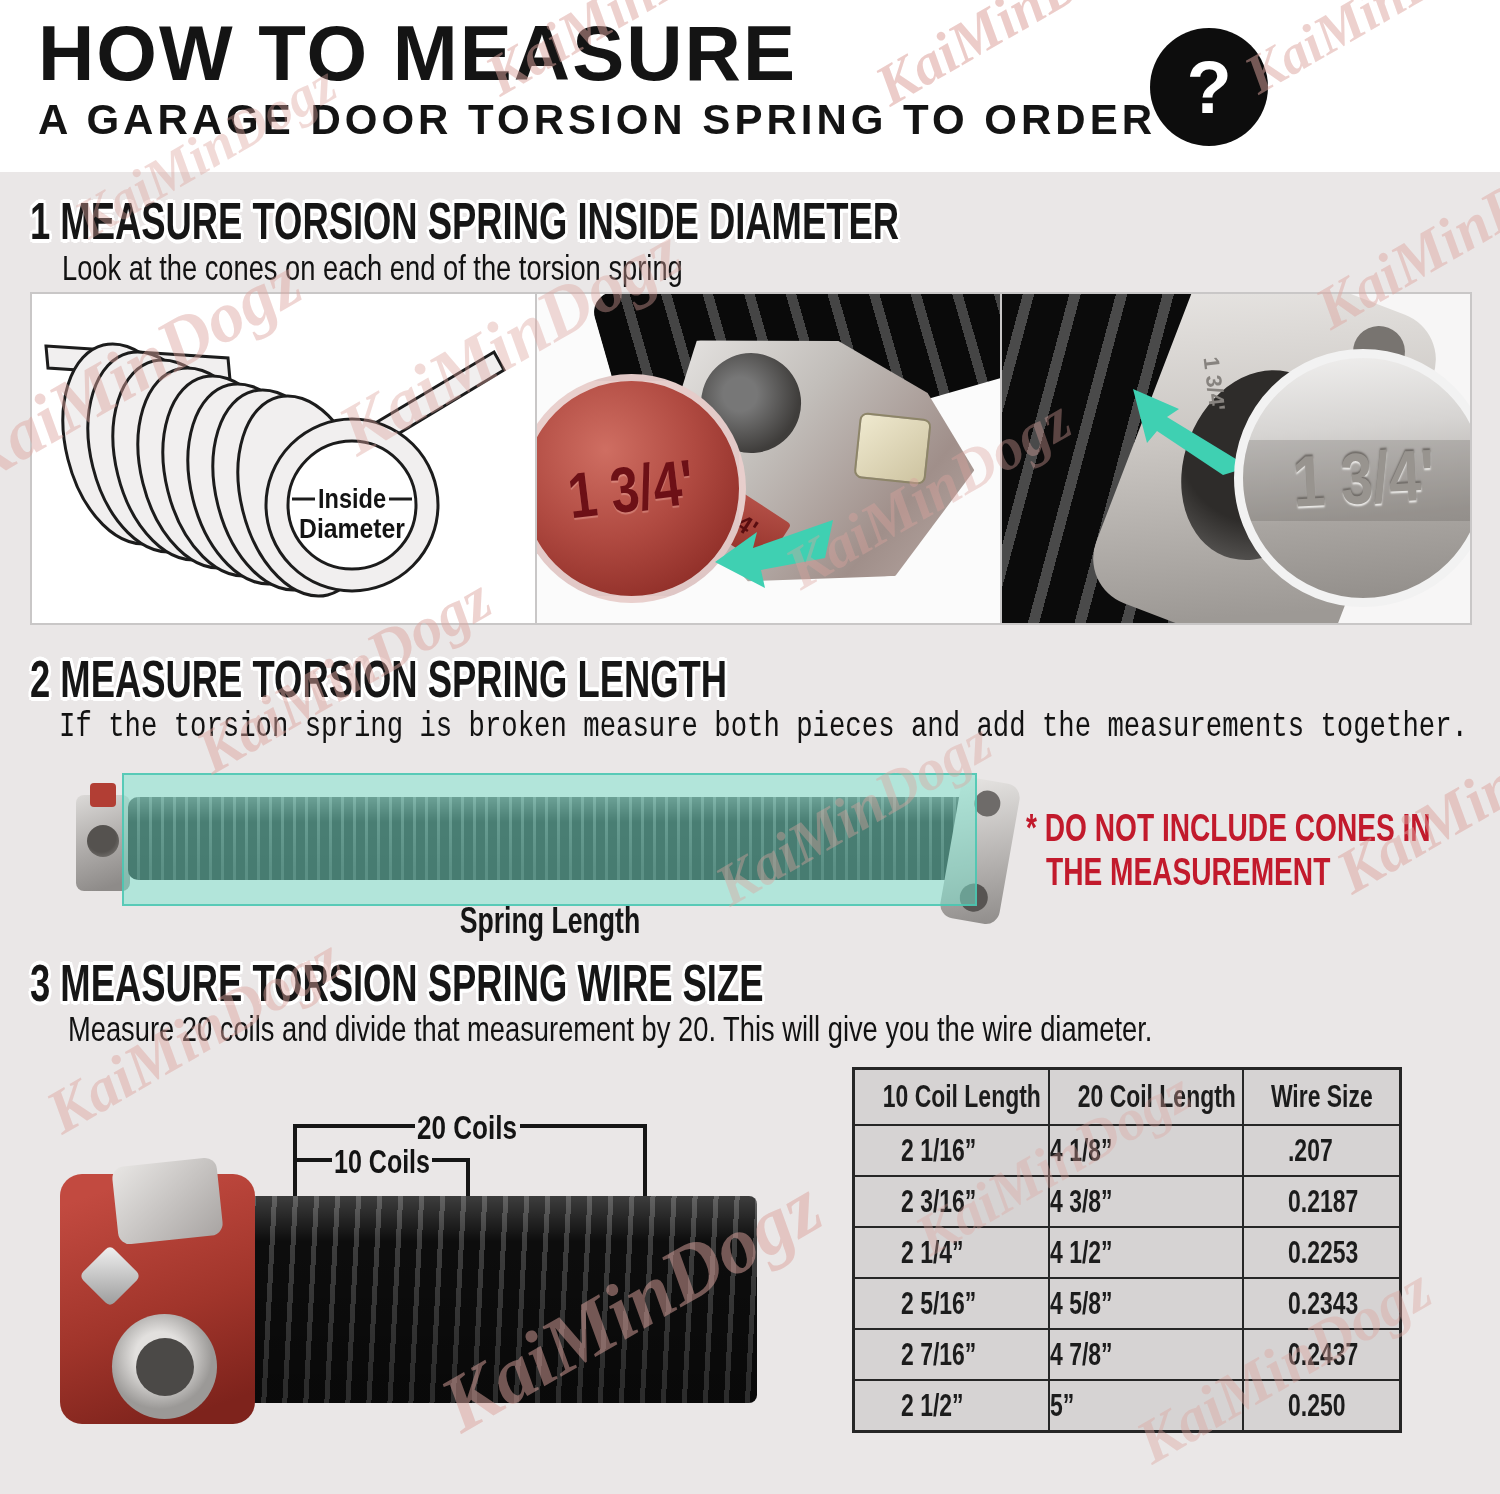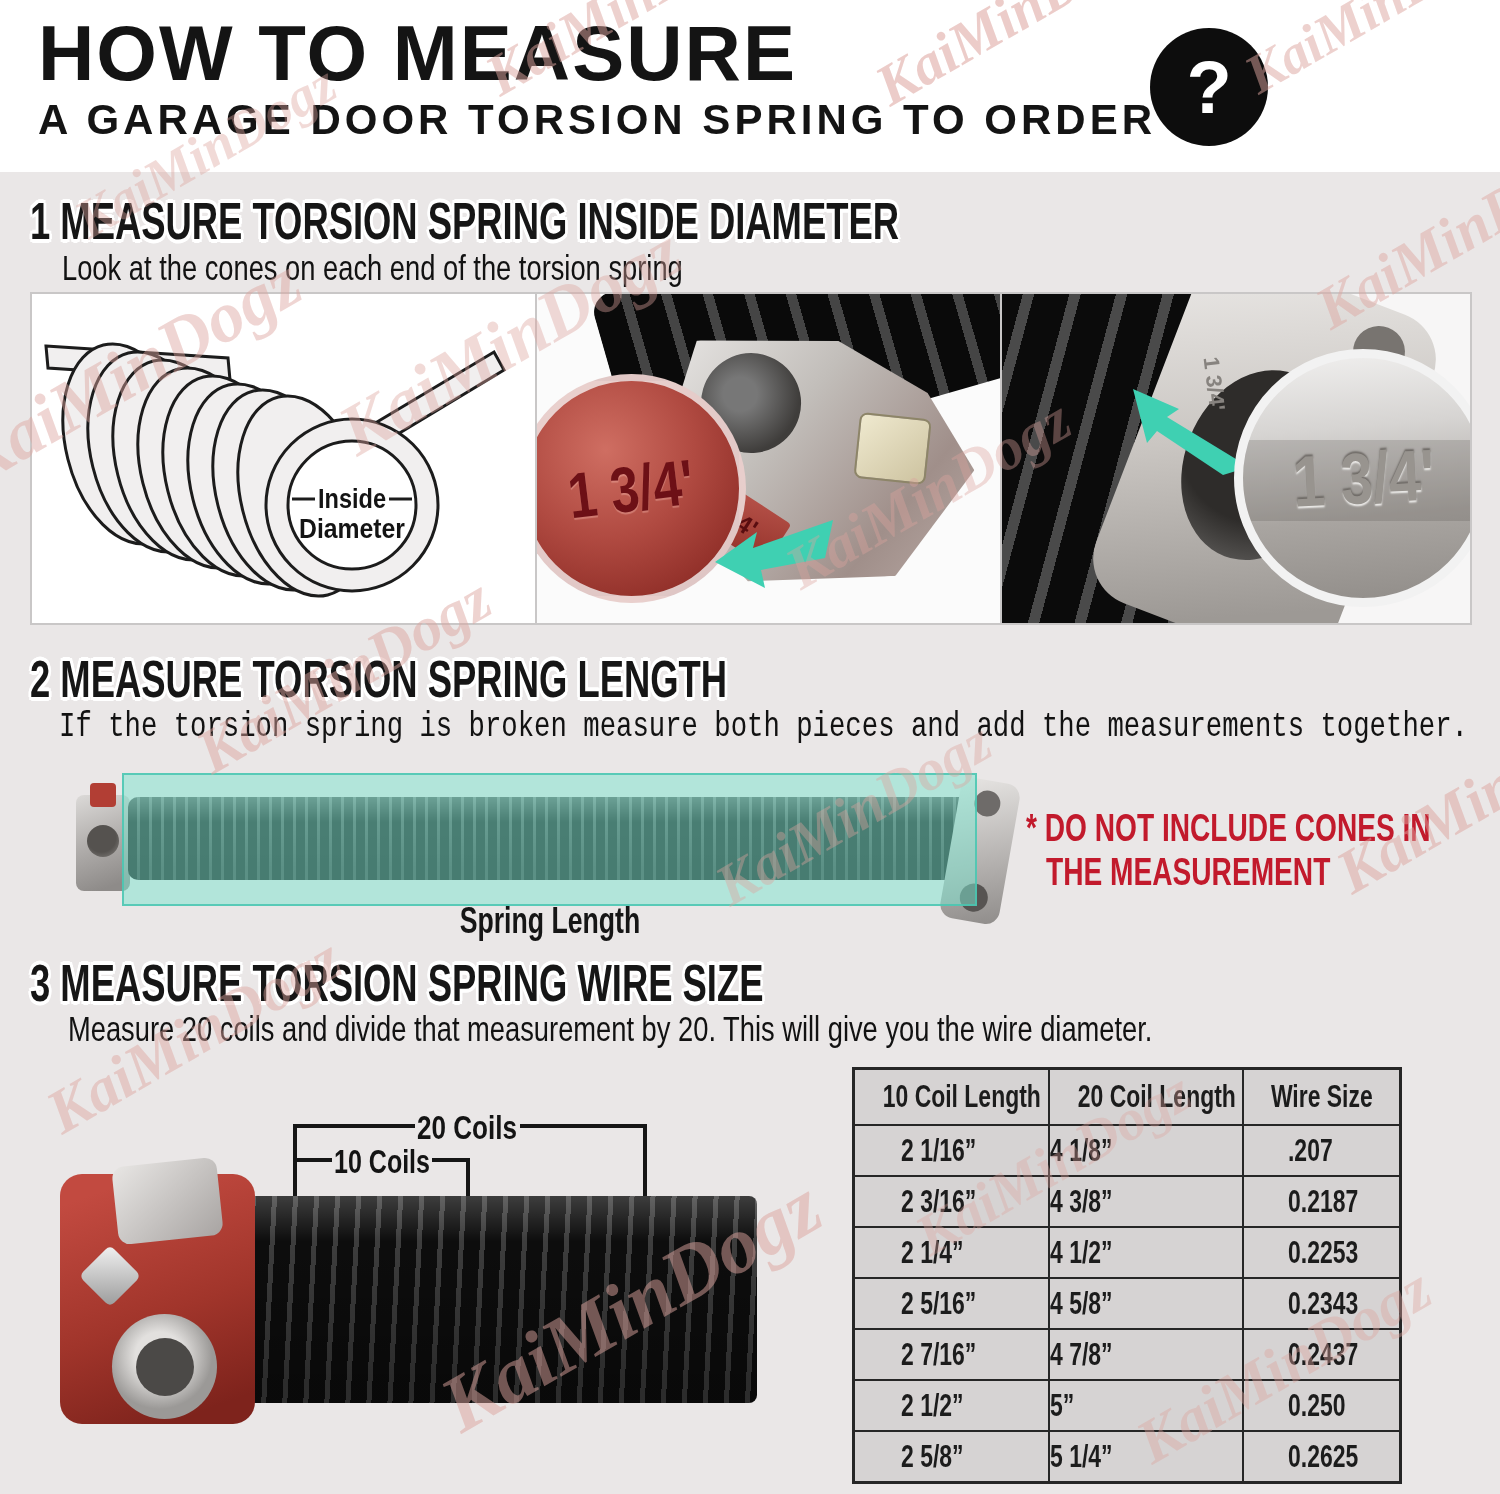--- a/index.html
+++ b/index.html
@@ -270,25 +270,20 @@
     <tr>
       <td><span class="cn75l">2 7/16”</span></td>
       <td><span class="cn75l">4 7/8”</span></td>
       <td><span class="cn75l">0.2437</span></td>
     </tr>
     <tr>
       <td><span class="cn75l">2 1/2”</span></td>
       <td><span class="cn75l">5”</span></td>
       <td><span class="cn75l">0.250</span></td>
     </tr>
-    <tr>
-      <td><span class="cn75l">2 5/8”</span></td>
-      <td><span class="cn75l">5 1/4”</span></td>
-      <td><span class="cn75l">0.2625</span></td>
-    </tr>
   </tbody>
     </table>
 
   <span class="wm" style="left:60px;top:120px;font-size:55px;opacity:.40;">KaiMinDogz</span>
   <span class="wm" style="left:470px;top:-30px;font-size:58px;opacity:.50;">KaiMinDogz</span>
   <span class="wm" style="left:860px;top:-20px;font-size:58px;opacity:.55;">KaiMinDogz</span>
   <span class="wm" style="left:1230px;top:-25px;font-size:55px;opacity:.50;">KaiMinDogz</span>
   <span class="wm" style="left:-60px;top:330px;font-size:72px;opacity:.45;">KaiMinDogz</span>
   <span class="wm" style="left:320px;top:300px;font-size:72px;opacity:.40;">KaiMinDogz</span>
   <span class="wm" style="left:1300px;top:200px;font-size:60px;opacity:.45;">KaiMinDogz</span>

